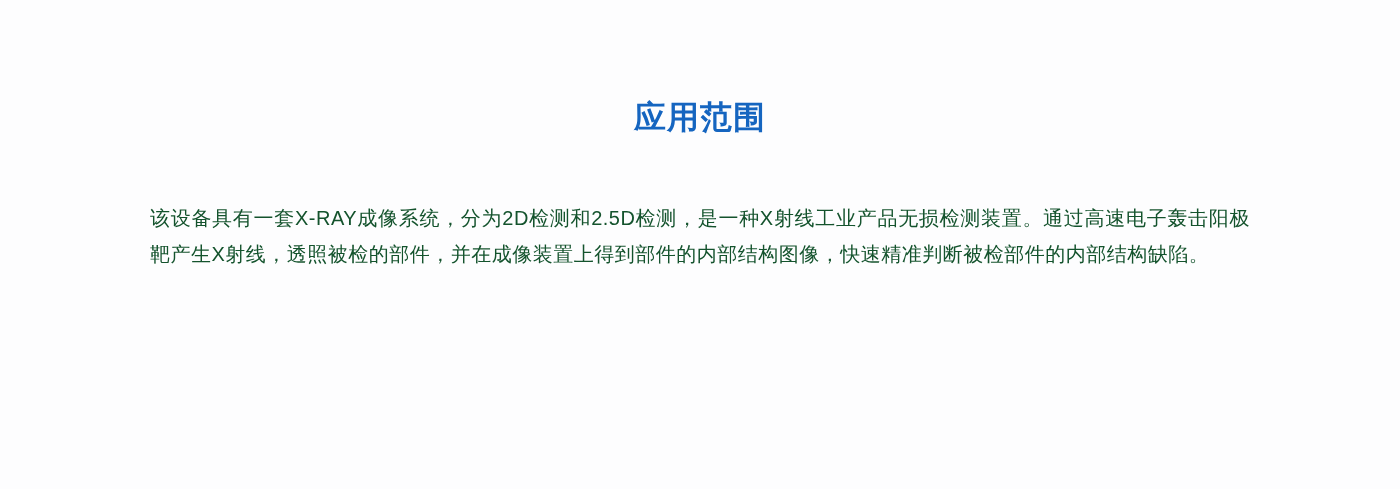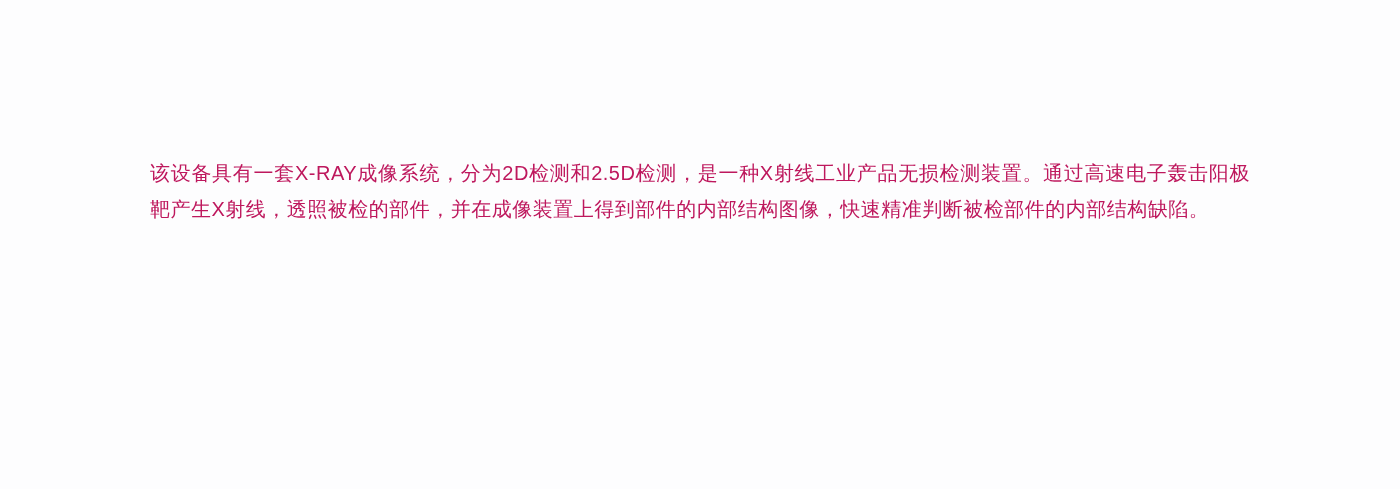--- a/index.html
+++ b/index.html
@@ -38,16 +38,17 @@
     letter-spacing: 0.5px;
   }
   .section-body p:last-child {
     margin-bottom: 0;
   }
 </style>
 </head>
 <body style="background: rgb(253, 253, 254);">
 
 <div class="section">
+  <h2 class="section-title" style="color: rgb(21, 101, 192);">应用范围</h2>
   <div class="section-body">
-    <p style="color: #be185d;">该设备具有一套X-RAY成像系统，分为2D检测和2.5D检测，是一种X射线工业产品无损检测装置。通过高速电子轰击阳极靶产生X射线，透照被检的部件，并在成像装置上得到部件的内部结构图像，快速精准判断被检部件的内部结构缺陷。</p>
+    <p style="color: #14532d;">该设备具有一套X-RAY成像系统，分为2D检测和2.5D检测，是一种X射线工业产品无损检测装置。通过高速电子轰击阳极靶产生X射线，透照被检的部件，并在成像装置上得到部件的内部结构图像，快速精准判断被检部件的内部结构缺陷。</p>
   </div>
 </div>
 
 </body></html>

